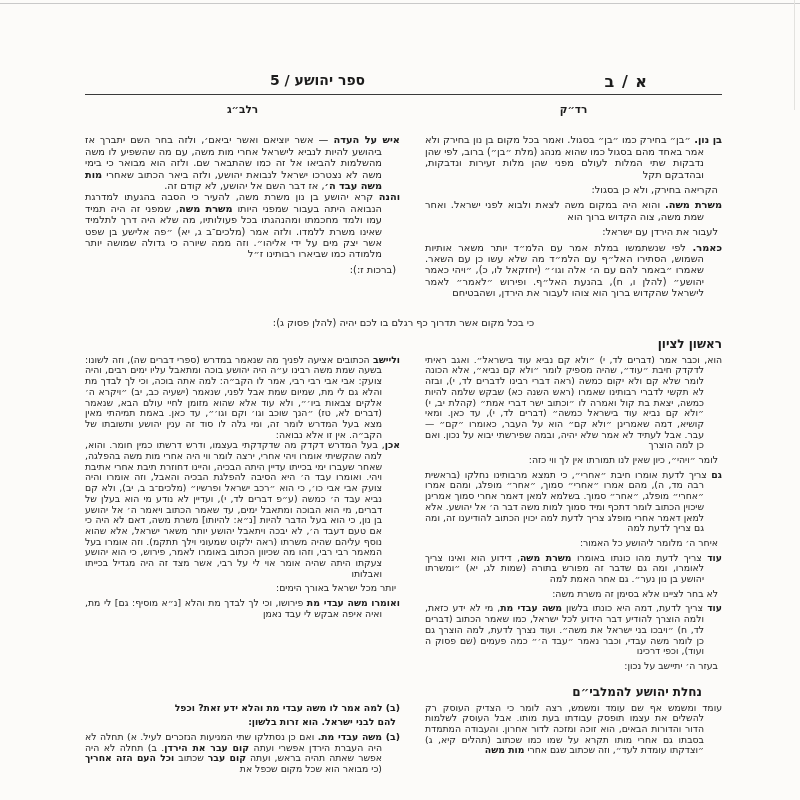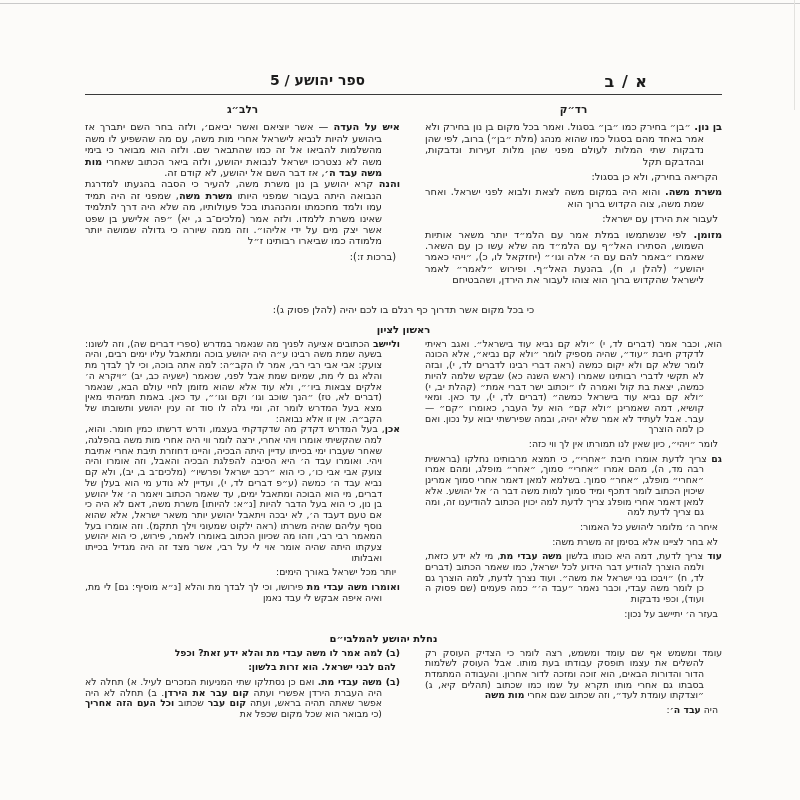--- a/index.html
+++ b/index.html
@@ -8,22 +8,22 @@
   .scan-top-line{position:absolute;left:0;top:3px;width:800px;height:1px;background:#c9c9c9;}
   .scan-right-line{position:absolute;right:5px;top:0;width:1px;height:110px;background:#e3e2df;}
   #content{position:absolute;left:85px;top:72px;width:637px;direction:rtl;}
   .head-row{position:relative;height:20px;}
   .chap{position:absolute;right:74px;top:0;font-weight:bold;font-size:16px;letter-spacing:1px;}
   .ptitle{position:absolute;left:185px;top:0;font-weight:bold;font-size:14px;}
   .head-rule{border-top:1.2px solid #3a3a3a;margin-top:2px;margin-bottom:9px;}
   .cols{display:flex;gap:25px;align-items:flex-start;}
   .col-r{width:297px;}
   .col-l{width:315px;}
-  .col-title{text-align:center;font-weight:bold;font-size:10.5px;margin-bottom:6px;}
-  .sec-title{text-align:center;font-weight:bold;font-size:10px;margin:9px 0 4px 0;}
+  .col-title{text-align:center;font-weight:bold;font-size:10.5px;margin-bottom:19px;}
+  .sec-title{font-weight:bold;font-size:12px;margin:9px 0 4px 0;}
   .nach-title{position:relative;left:-20px;}
   .p{text-align:justify;padding-right:18px;text-indent:-18px;margin:0;}
   .c{text-align:right;margin:4px;}
   .t1{font-size:9.8px;line-height:11.4px;}
   .t2{font-size:9.3px;line-height:10.7px;}
   .b{font-weight:bold;}
   .full-line{text-align:center;font-size:9.8px;margin-top:18px;}
 </style>
 </head>
 <body>
@@ -40,55 +40,55 @@
     </div>
     <div class="head-rule"></div>
 
     <div class="cols t1">
       <div class="col-r">
         <div class="col-title">רד״ק</div>
         <div class="p"><span class="b">בן נון. </span><span>״בן״ בחירק כמו ״בן״ בסגול. ואמר בכל מקום בן נון בחירק ולא אמר באחד מהם בסגול כמו שהוא מנהג (מלת ״בן״) ברוב, לפי שהן נדבקות שתי המלות לעולם מפני שהן מלות זעירות ונדבקות, ובהדבקם תקל</span></div>
         <div class="c"><span>הקריאה בחירק, ולא כן בסגול:</span></div>
         <div class="p"><span class="b">משרת משה. </span><span>והוא היה במקום משה לצאת ולבוא לפני ישראל. ואחר שמת משה, צוה הקדוש ברוך הוא</span></div>
         <div class="c"><span>לעבור את הירדן עם ישראל:</span></div>
-        <div class="p"><span class="b">מזומן. </span><span>לפי שנשתמשו במלת אמר עם הלמ״ד יותר משאר אותיות השמוש, הסתירו האל״ף עם הלמ״ד מה שלא עשו כן עם השאר. שאמרו ״באמר להם עם ה׳ אלה וגו׳״ (יחזקאל לו, כ), ״ויהי כאמר יהושע״ (להלן ו, ח), בהנעת האל״ף. ופירוש ״לאמר״ לאמר לישראל שהקדוש ברוך הוא צוהו לעבור את הירדן, ושהבטיחם</span></div>
+        <div class="p"><span class="b">כאמר. </span><span>לפי שנשתמשו במלת אמר עם הלמ״ד יותר משאר אותיות השמוש, הסתירו האל״ף עם הלמ״ד מה שלא עשו כן עם השאר. שאמרו ״באמר להם עם ה׳ אלה וגו׳״ (יחזקאל לו, כ), ״ויהי כאמר יהושע״ (להלן ו, ח), בהנעת האל״ף. ופירוש ״לאמר״ לאמר לישראל שהקדוש ברוך הוא צוהו לעבור את הירדן, ושהבטיחם</span></div>
       </div>
       <div class="col-l">
         <div class="col-title">רלב״ג</div>
         <div class="p"><span class="b">איש על העדה</span><span> — אשר יוציאם ואשר יביאם׳, ולזה בחר השם יתברך אז ביהושע להיות לנביא לישראל אחרי מות משה, עם מה שהשפיע לו משה מהשלמות להביאו אל זה כמו שהתבאר שם. ולזה הוא מבואר כי בימי משה לא נצטרכו ישראל לנבואת יהושע, ולזה ביאר הכתוב שאחרי </span><span class="b">מות משה עבד ה׳</span><span>, אז דבר השם אל יהושע, לא קודם זה.</span></div>
         <div class="p"><span class="b">והנה</span><span> קרא יהושע בן נון משרת משה, להעיר כי הסבה בהגעתו למדרגת הנבואה היתה בעבור שמפני היותו </span><span class="b">משרת משה</span><span>, שמפני זה היה תמיד עמו ולמד מחכמתו ומהנהגתו בכל פעולותיו, מה שלא היה דרך לתלמיד שאינו משרת ללמדו. ולזה אמר (מלכים־ב ג, יא) ״פה אלישע בן שפט אשר יצק מים על ידי אליהו״. וזה ממה שיורה כי גדולה שמושה יותר מלמודה כמו שביארו רבותינו ז״ל</span></div>
         <div class="c"><span>(ברכות ז:):</span></div>
       </div>
     </div>
     <div class="full-line"><span>כי בכל מקום אשר תדרוך כף רגלם בו לכם יהיה (להלן פסוק ג):</span></div>
 
     <div class="sec-title">ראשון לציון</div>
     <div class="cols t2">
       <div class="col-r">
         <div class="p"><span>הוא, וכבר אמר (דברים לד, י) ״ולא קם נביא עוד בישראל״. ואגב ראיתי לדקדק חיבת ״עוד״, שהיה מספיק לומר ״ולא קם נביא״, אלא הכונה לומר שלא קם ולא יקום כמשה (ראה דברי רבינו לדברים לד, י), ובזה לא תקשי לדברי רבותינו שאמרו (ראש השנה כא) שבקש שלמה להיות כמשה, יצאת בת קול ואמרה לו ״וכתוב ישר דברי אמת״ (קהלת יב, י) ״ולא קם נביא עוד בישראל כמשה״ (דברים לד, י), עד כאן. ומאי קושיא, דמה שאמרינן ״ולא קם״ הוא על העבר, כאומרו ״קם״ — עבר. אבל לעתיד לא אמר שלא יהיה, ובמה שפירשתי יבוא על נכון. ואם כן למה הוצרך</span></div>
         <div class="c"><span>לומר ״ויהי״, כיון שאין לנו תמורתו אין לך ווי כזה:</span></div>
         <div class="p"><span class="b">גם</span><span> צריך לדעת אומרו חיבת ״אחרי״, כי תמצא מרבותינו נחלקו (בראשית רבה מד, ה), מהם אמרו ״אחרי״ סמוך, ״אחר״ מופלג, ומהם אמרו ״אחרי״ מופלג, ״אחר״ סמוך. בשלמא למאן דאמר אחרי סמוך אמרינן שיכוין הכתוב לומר דתכף ומיד סמוך למות משה דבר ה׳ אל יהושע. אלא למאן דאמר אחרי מופלג צריך לדעת למה יכוין הכתוב להודיענו זה, ומה גם צריך לדעת למה</span></div>
         <div class="c"><span>איחר ה׳ מלומר ליהושע כל האמור:</span></div>
+        <div class="p"><span class="b">עוד</span><span> צריך לדעת מהו כונתו באומרו </span><span class="b">משרת משה</span><span>, דידוע הוא ואינו צריך לאומרו, ומה גם שדבר זה מפורש בתורה (שמות לג, יא) ״ומשרתו יהושע בן נון נער״. גם אחר האמת למה</span></div>
         <div class="c"><span>לא בחר לציינו אלא בסימן זה משרת משה:</span></div>
-        <div class="p"><span class="b">עוד</span><span> צריך לדעת, דמה היא כונתו בלשון </span><span class="b">משה עבדי מת</span><span>, מי לא ידע כזאת, ולמה הוצרך להודיע דבר הידוע לכל ישראל, כמו שאמר הכתוב (דברים לד, ח) ״ויבכו בני ישראל את משה״. ועוד נצרך לדעת, למה הוצרך גם כן לומר משה עבדי, וכבר נאמר ״עבד ה׳״ כמה פעמים (שם פסוק ה ועוד), וכפי נדבקות</span></div>
+        <div class="p"><span class="b">עוד</span><span> צריך לדעת, דמה היא כונתו בלשון </span><span class="b">משה עבדי מת</span><span>, מי לא ידע כזאת, ולמה הוצרך להודיע דבר הידוע לכל ישראל, כמו שאמר הכתוב (דברים לד, ח) ״ויבכו בני ישראל את משה״. ועוד נצרך לדעת, למה הוצרך גם כן לומר משה עבדי, וכבר נאמר ״עבד ה׳״ כמה פעמים (שם פסוק ה ועוד), וכפי דרכינו</span></div>
         <div class="c"><span>בעזר ה׳ יתיישב על נכון:</span></div>
       </div>
       <div class="col-l">
         <div class="p"><span class="b">וליישב</span><span> הכתובים אציעה לפניך מה שנאמר במדרש (ספרי דברים שה), וזה לשונו: בשעה שמת משה רבינו ע״ה היה יהושע בוכה ומתאבל עליו ימים רבים, והיה צועק: אבי אבי רבי רבי, אמר לו הקב״ה: למה אתה בוכה, וכי לך לבדך מת והלא גם לי מת, שמיום שמת אבל לפני, שנאמר (ישעיה כב, יב) ״ויקרא ה׳ אלקים צבאות ביו׳״, ולא עוד אלא שהוא מזומן לחיי עולם הבא, שנאמר (דברים לא, טז) ״הנך שוכב וגו׳ וקם וגו׳״, עד כאן. באמת תמיהתי מאין מצא בעל המדרש לומר זה, ומי גלה לו סוד זה ענין יהושע ותשובתו של הקב״ה. אין זו אלא נבואה:</span></div>
         <div class="p"><span class="b">אכן</span><span>, בעל המדרש דקדק מה שדקדקתי בעצמו, ודרש דרשתו כמין חומר. והוא, למה שהקשיתי אומרו ויהי אחרי, ירצה לומר ווי היה אחרי מות משה בהפלגה, שאחר שעברו ימי בכייתו עדיין היתה הבכיה, והיינו דחוזרת תיבת אחרי אתיבת ויהי. ואומרו עבד ה׳ היא הסיבה להפלגת הבכיה והאבל, וזה אומרו והיה צועק אבי אבי כו׳, כי הוא ״רכב ישראל ופרשיו״ (מלכים־ב ב, יב), ולא קם נביא עבד ה׳ כמשה (ע״פ דברים לד, י), ועדיין לא נודע מי הוא בעלן של דברים, מי הוא הבוכה ומתאבל ימים, עד שאמר הכתוב ויאמר ה׳ אל יהושע בן נון, כי הוא בעל הדבר להיות [נ״א: להיותו] משרת משה, דאם לא היה כי אם טעם דעבד ה׳, לא יבכה ויתאבל יהושע יותר משאר ישראל, אלא שהוא נוסף עליהם שהיה משרתו (ראה ילקוט שמעוני וילך תתקמ). וזה אומרו בעל המאמר רבי רבי, וזהו מה שכיוון הכתוב באומרו לאמר, פירוש, כי הוא יהושע צעקתו היתה שהיה אומר אוי לי על רבי, אשר מצד זה היה מגדיל בכייתו ואבלותו</span></div>
         <div class="c"><span>יותר מכל ישראל באורך הימים:</span></div>
         <div class="p"><span class="b">ואומרו</span><span> </span><span class="b">משה עבדי מת</span><span> פירושו, וכי לך לבדך מת והלא [נ״א מוסיף: גם] לי מת, ואיה איפה אבקש לי עבד נאמן</span></div>
       </div>
     </div>
 
     <div class="sec-title nach-title">נחלת יהושע להמלבי״ם</div>
     <div class="cols t2">
       <div class="col-r">
         <div class="p"><span>עומד ומשמש אף שם עומד ומשמש, רצה לומר כי הצדיק העוסק רק להשלים את עצמו תופסק עבודתו בעת מותו. אבל העוסק לשלמות הדור והדורות הבאים, הוא זוכה ומזכה לדור אחרון. והעבודה המתמדת בסבתו גם אחרי מותו תקרא על שמו כמו שכתוב (תהלים קיא, ג) ״וצדקתו עומדת לעד״, וזה שכתוב שגם אחרי </span><span class="b">מות משה</span></div>
-        <div class="c"><span>היה </span><span class="b">עבד ה׳</span><span>:</span></div>
       </div>
       <div class="col-l">
         <div class="p"><span class="b">(ב) למה אמר לו משה עבדי מת והלא ידע זאת? וכפל</span></div>
         <div class="c"><span class="b">להם לבני ישראל. הוא זרות בלשון:</span></div>
         <div class="p"><span class="b">(ב) משה עבדי מת.</span><span> ואם כן נסתלקו שתי המניעות הנזכרים לעיל. א) תחלה לא היה העברת הירדן אפשרי ועתה </span><span class="b">קום עבר את הירדן</span><span>. ב) תחלה לא היה אפשר שאתה תהיה בראש, ועתה </span><span class="b">קום עבר</span><span> שכתוב </span><span class="b">וכל העם הזה אחריך</span><span> (כי מבואר הוא שכל מקום שכפל את</span></div>
       </div>
     </div>
 
   </div>
 </div>

